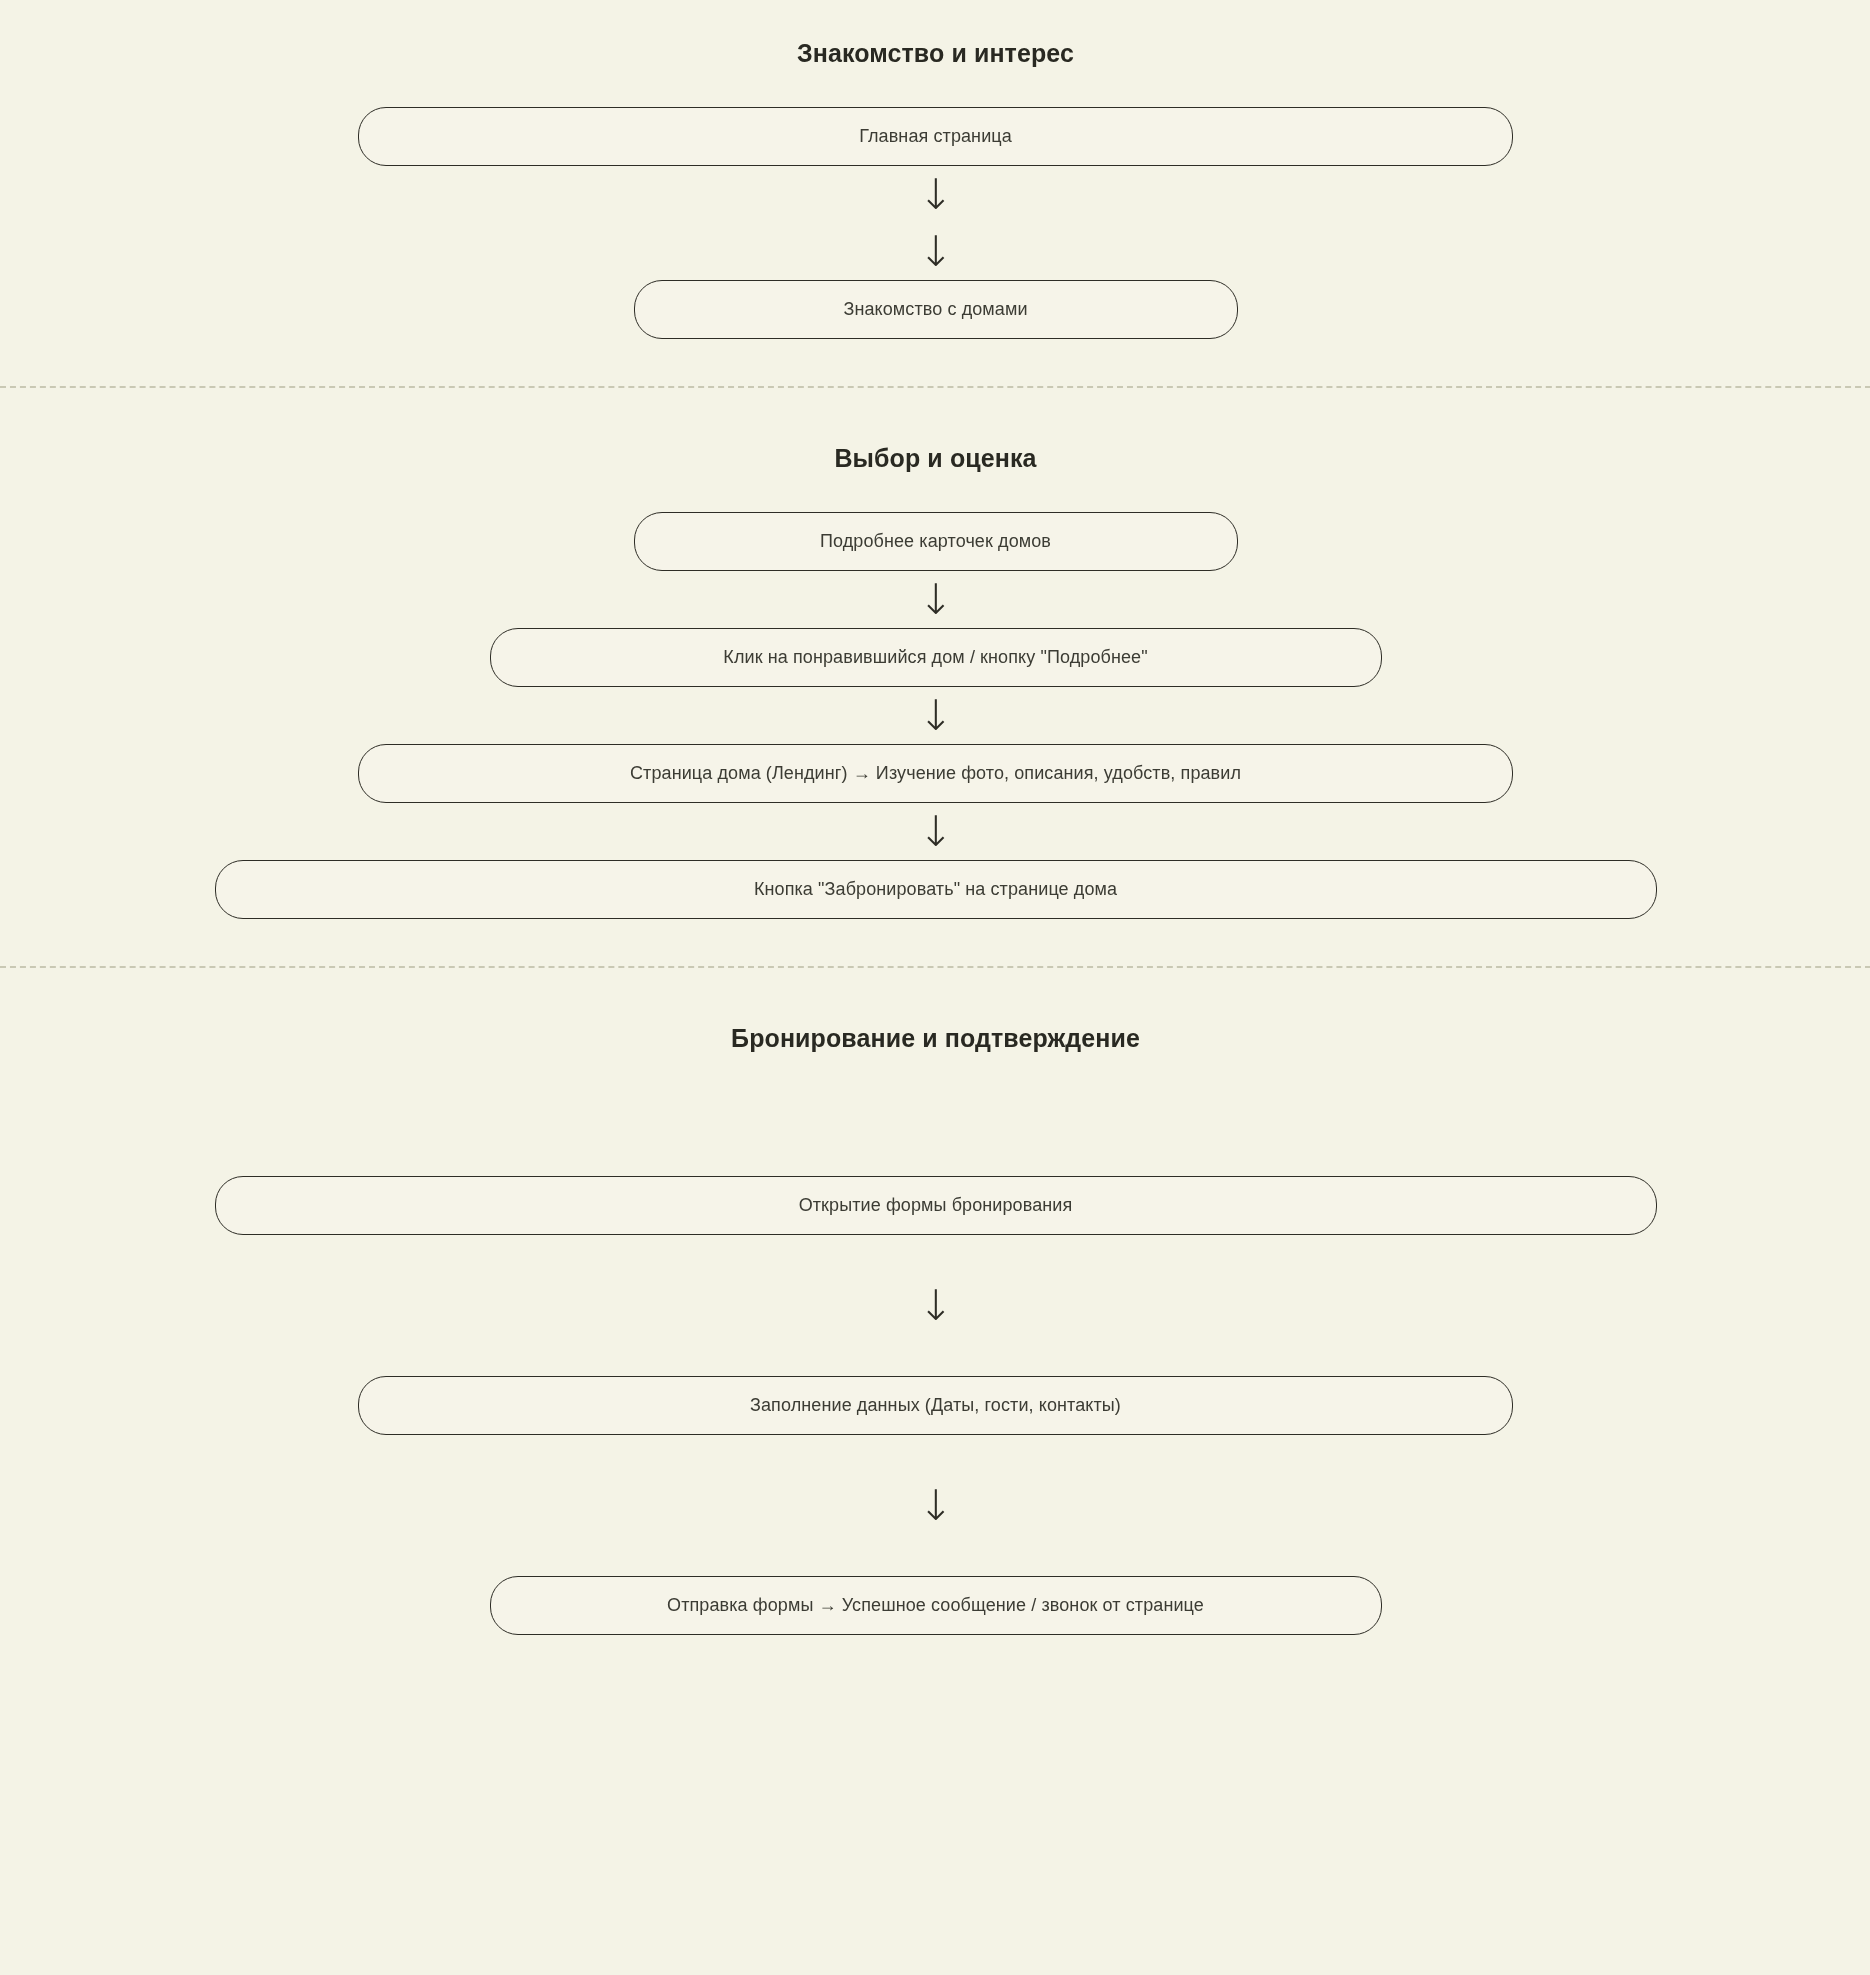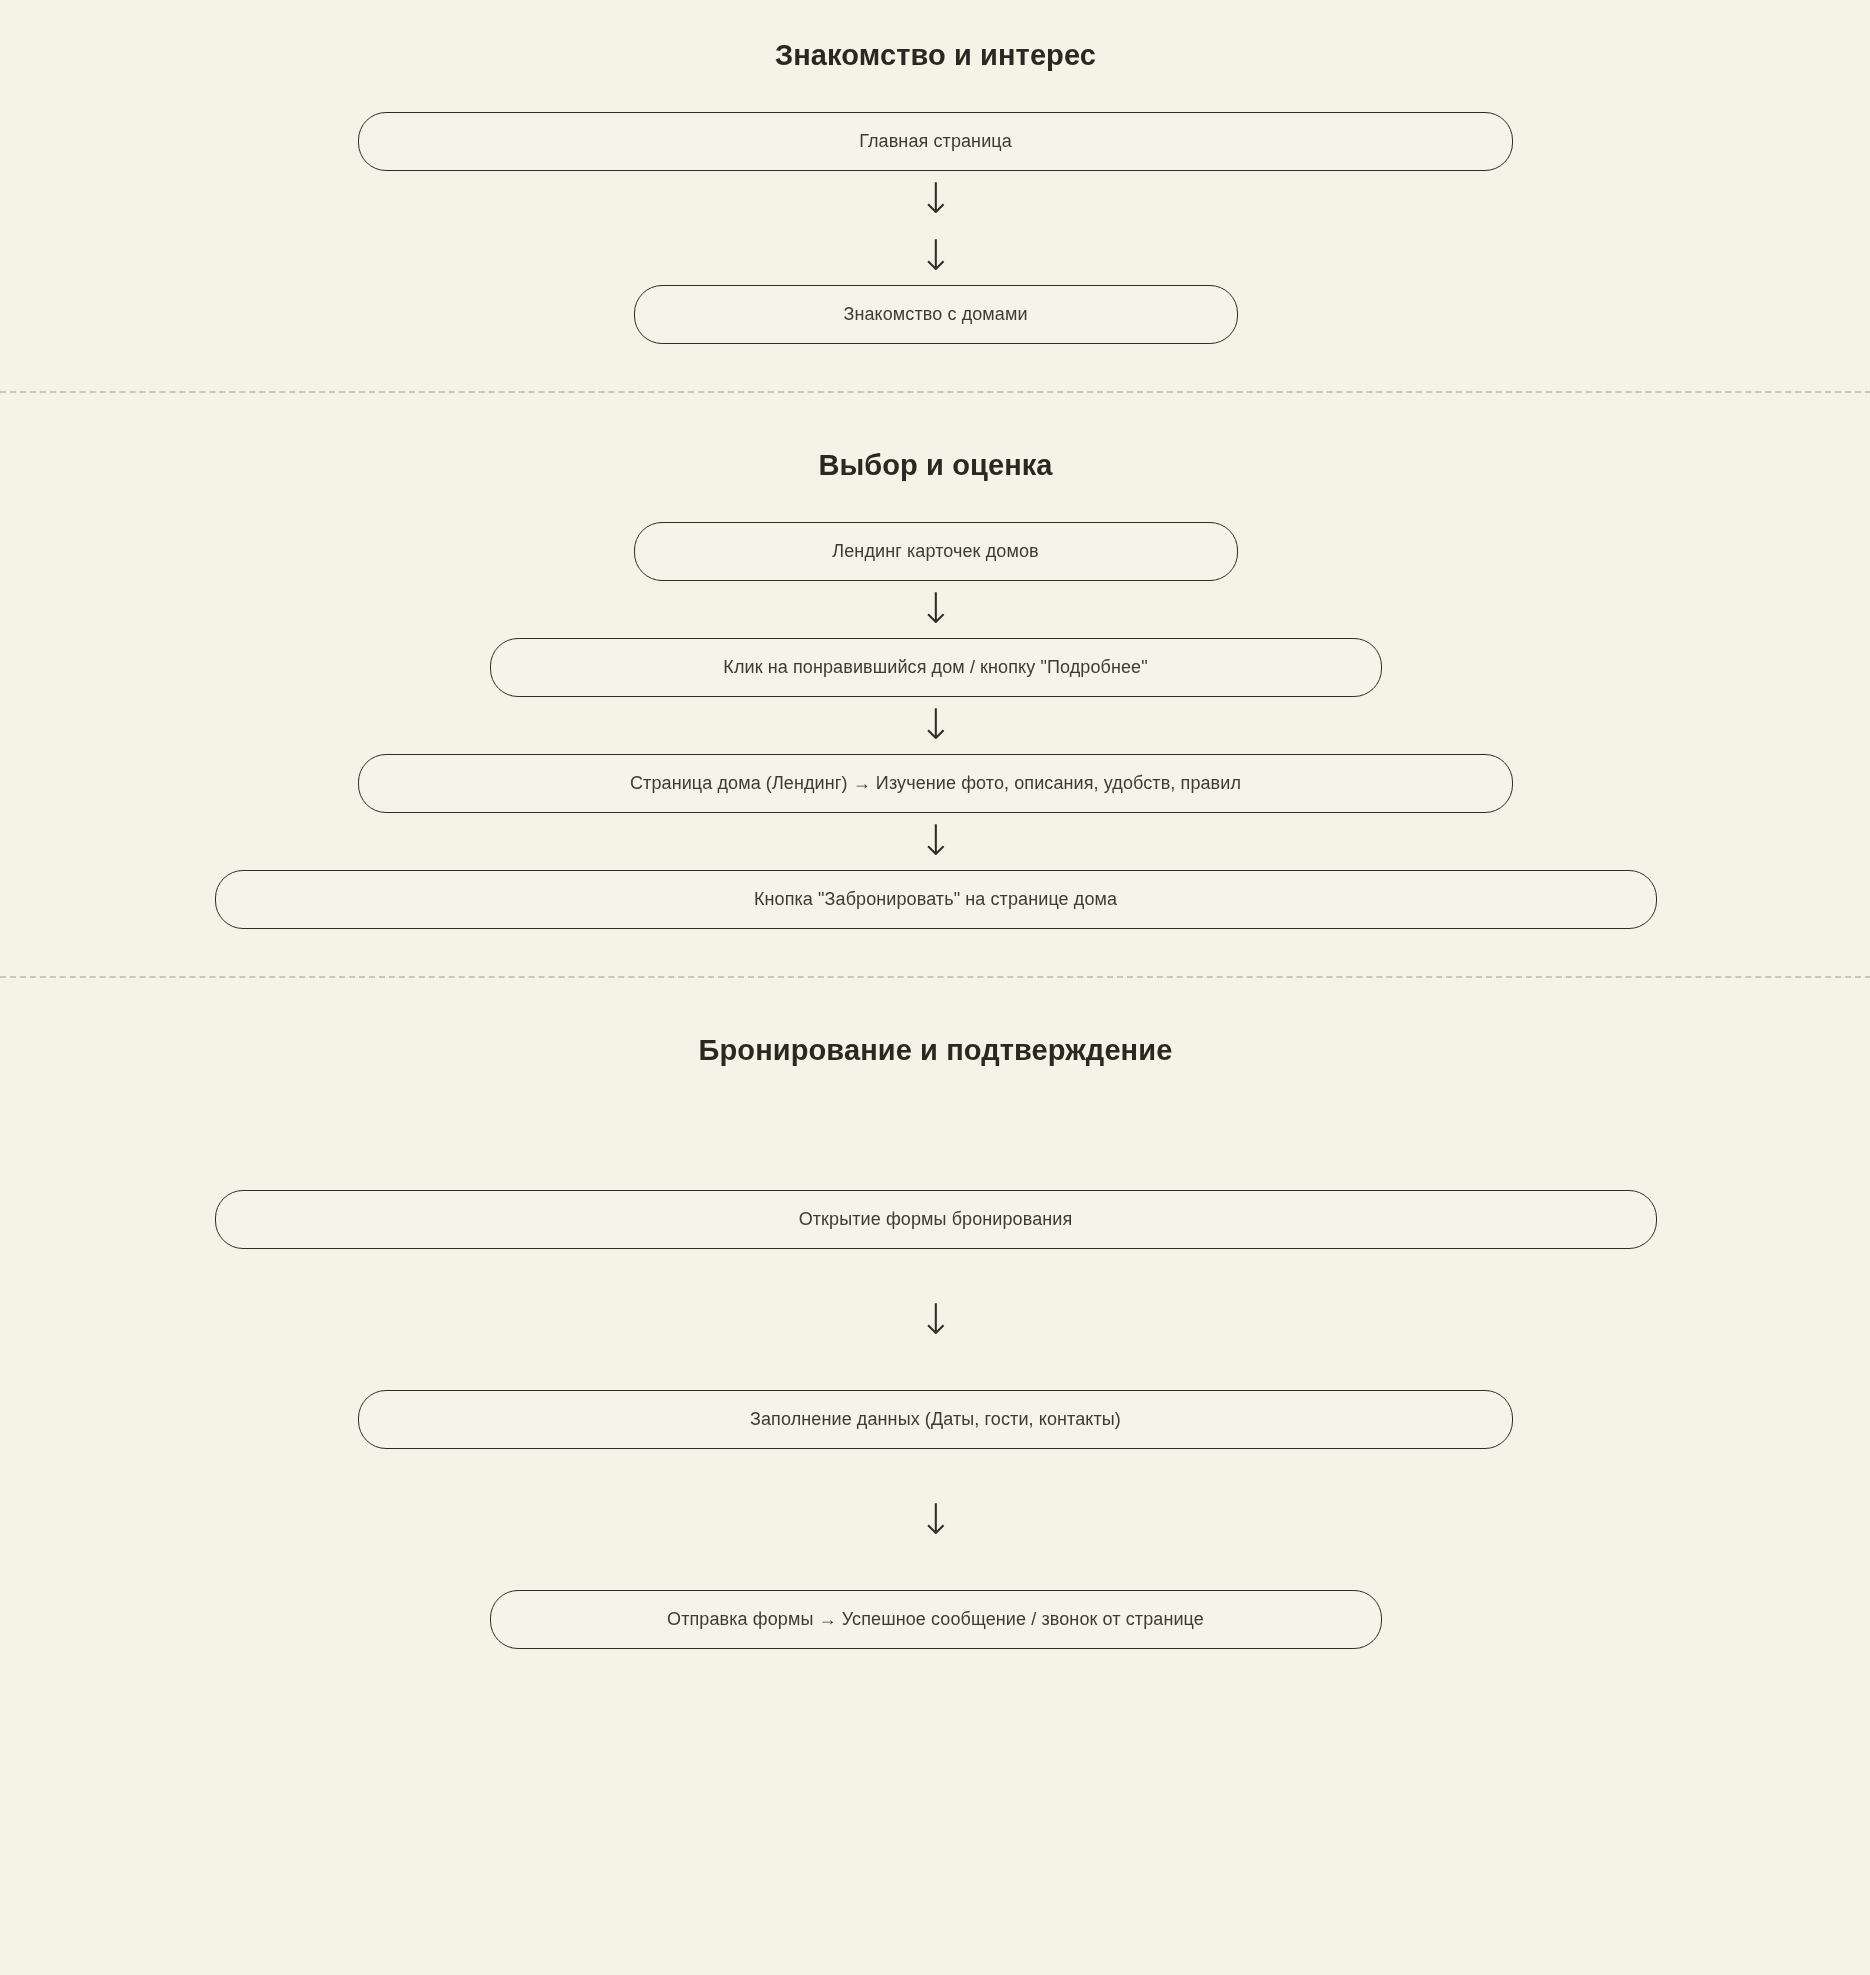--- a/index.html
+++ b/index.html
@@ -25,21 +25,21 @@
 
   
   .section {
     width: 100%;
     display: flex;
     flex-direction: column;
     align-items: center;
   }
 
   .section-title {
-    font-size: 29px;
+    font-size: 25px;
     font-weight: bold;
     color: #292922;
     letter-spacing: 0.1px;
     text-align: center;
     line-height: 1.2;
   }
 
   
   .node {
     background: #f6f4e9;
@@ -111,21 +111,21 @@
 
     <div class="divider-gap-top"></div>
   </div>
 
   <div class="divider"></div>
 
   <div class="section sec2">
     <div class="section-title">Выбор и оценка</div>
     <div class="title-gap"></div>
 
-    <div class="node w-md">Лендинг карточек домов</div>
+    <div class="node w-md">Подробнее карточек домов</div>
 
     <div class="arrow">↓</div>
 
     <div class="node w-lg">Клик на понравившийся дом / кнопку "Подробнее"</div>
 
     <div class="arrow">↓</div>
 
     <div class="node w-xl">Страница дома (Лендинг) → Изучение фото, описания, удобств, правил</div>
 
     <div class="arrow">↓</div>

